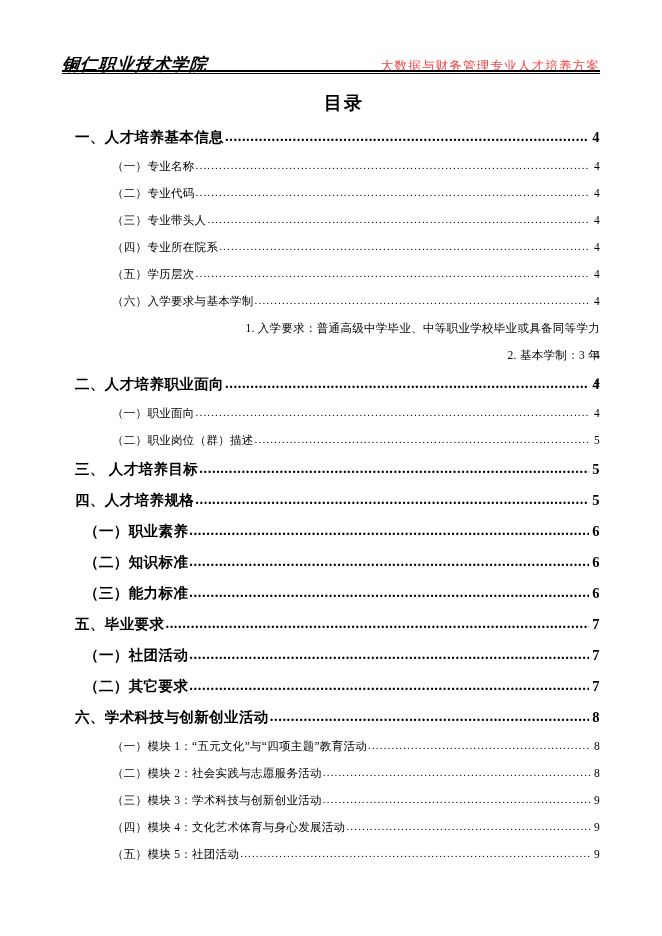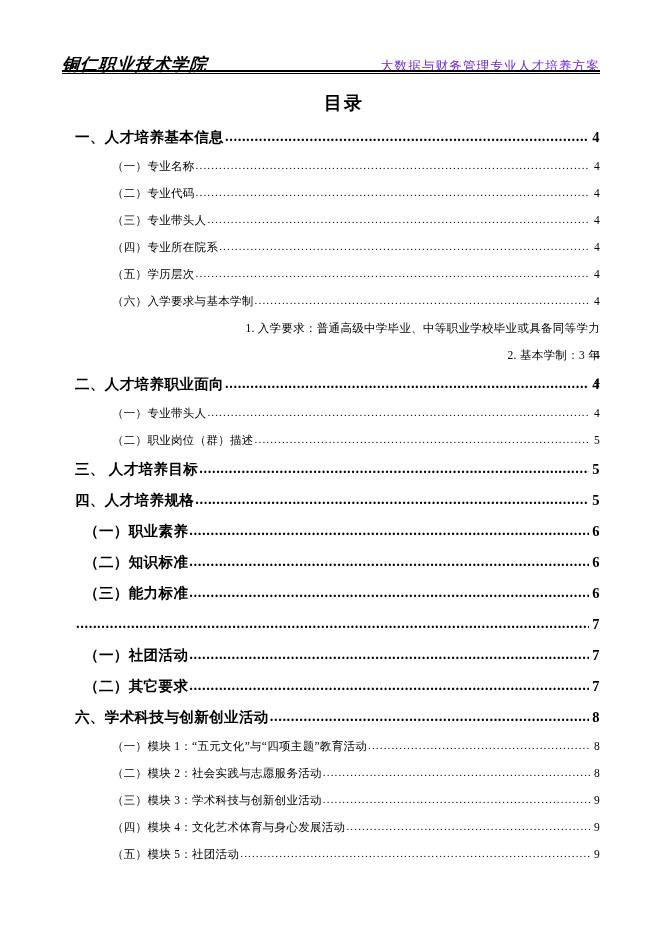--- a/index.html
+++ b/index.html
@@ -43,21 +43,21 @@
     line-height: 22px;
     white-space: nowrap;
     transform: skewX(-4deg);
   }
   .header-right {
     font-family: "Liberation Serif", "DejaVu Serif", serif;
     font-size: 12.5px;
     letter-spacing: 1.2px;
     line-height: 20px;
     white-space: nowrap;
-    color: #6d28d9;
+    color: #ef4444;
   }
   .header-rule {
     position: absolute;
     left: 62px;
     top: 70px;
     width: 538px;
     height: 4px;
   }
   .header-rule .thick {
     position: absolute;
@@ -233,21 +233,21 @@
         <span class="entry-text">2. 基本学制：3 年</span>
         <span class="leader"></span>
         <span class="page-no">4</span>
       </div>
       <div class="toc-entry lvl1">
         <span class="entry-text">二、人才培养职业面向</span>
         <span class="leader"></span>
         <span class="page-no">4</span>
       </div>
       <div class="toc-entry lvl2">
-        <span class="entry-text">（一）专业带头人</span>
+        <span class="entry-text">（一）职业面向</span>
         <span class="leader"></span>
         <span class="page-no">4</span>
       </div>
       <div class="toc-entry lvl2">
         <span class="entry-text">（二）职业岗位（群）描述</span>
         <span class="leader"></span>
         <span class="page-no">5</span>
       </div>
       <div class="toc-entry lvl1">
         <span class="entry-text">三、 人才培养目标</span>
@@ -268,20 +268,21 @@
         <span class="entry-text">（二）知识标准</span>
         <span class="leader"></span>
         <span class="page-no">6</span>
       </div>
       <div class="toc-entry lvl1b">
         <span class="entry-text">（三）能力标准</span>
         <span class="leader"></span>
         <span class="page-no">6</span>
       </div>
       <div class="toc-entry lvl1">
+        <span class="entry-text">五、毕业要求</span>
         <span class="leader"></span>
         <span class="page-no">7</span>
       </div>
       <div class="toc-entry lvl1b">
         <span class="entry-text">（一）社团活动</span>
         <span class="leader"></span>
         <span class="page-no">7</span>
       </div>
       <div class="toc-entry lvl1b">
         <span class="entry-text">（二）其它要求</span>

